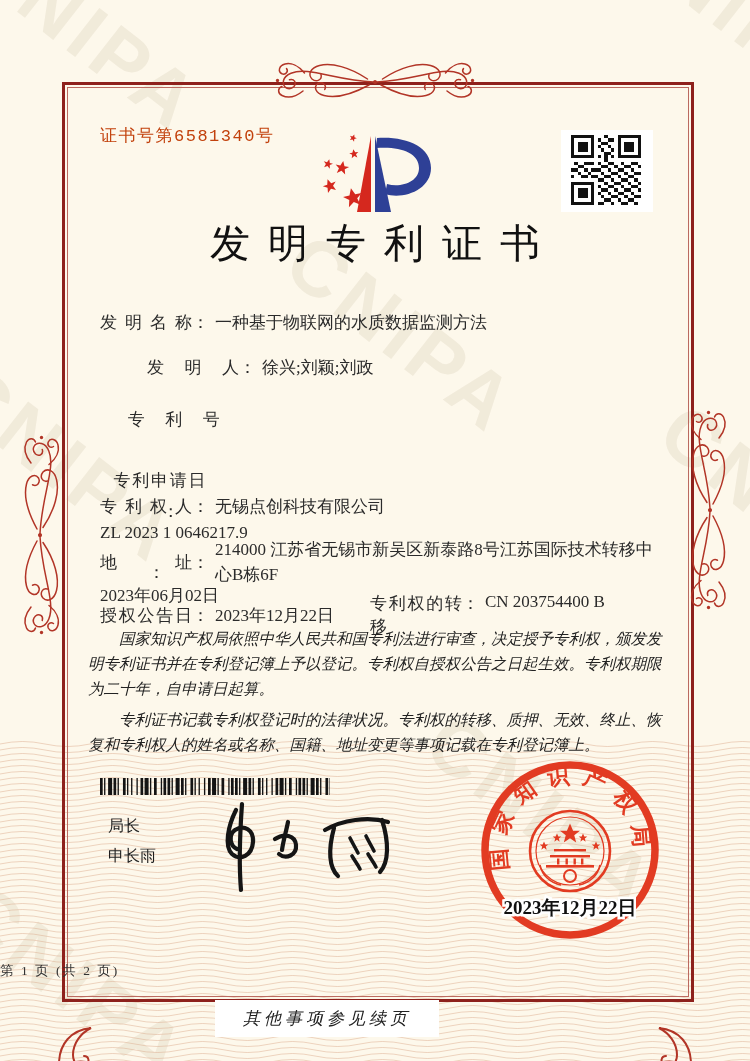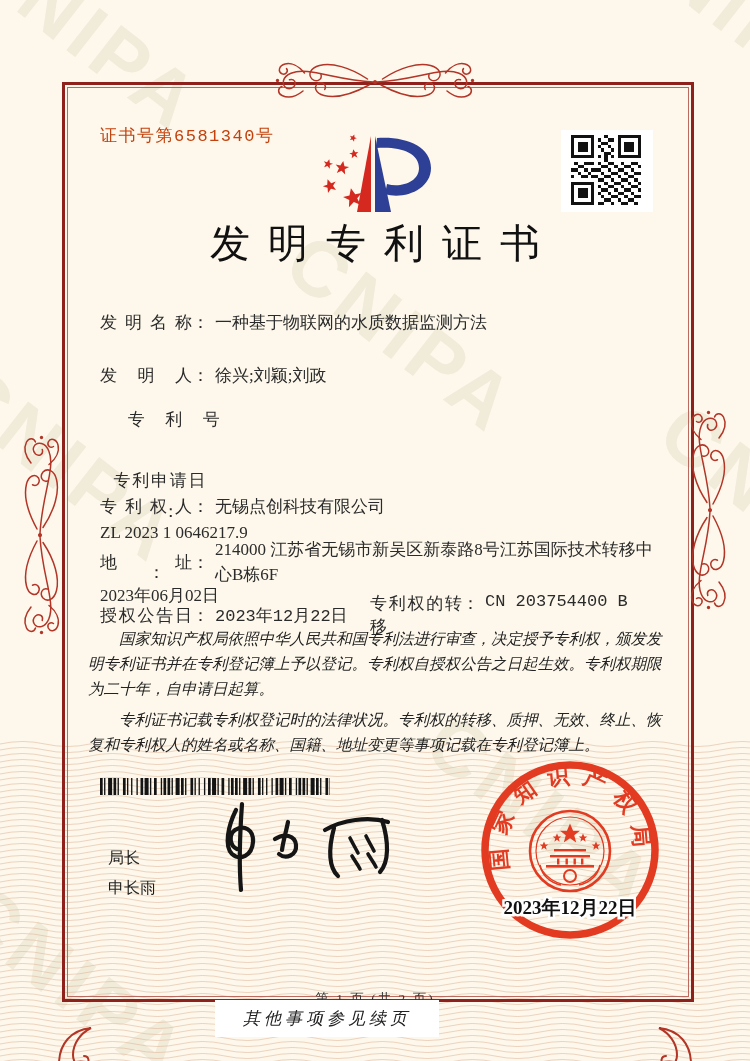--- a/index.html
+++ b/index.html
@@ -33,27 +33,27 @@
   .flabel{display:inline-block; width:92px; text-align:justify; text-align-last:justify; flex:0 0 92px;}
   .fcolon{flex:0 0 auto; margin-right:6px;}
   .fvalue{flex:0 0 auto;}
   .fvalue.wrap{flex:0 1 auto; width:440px; line-height:1.45;}
   .grant-group{display:flex; align-items:flex-start;}
   .grant-left{width:270px;}
   .paras{position:absolute; left:88px; top:618px; width:580px; z-index:4;
          font-style:italic; font-size:15.5px; line-height:1.6; color:#222;margin-top:9px;}
   .paras p{margin:0 0 7px 0; text-indent:31px;}
   .barcode{position:absolute; left:100px; top:778px; z-index:4;}
-  .signer{position:absolute; left:108px; top:848px; z-index:4;
+  .signer{position:absolute; left:108px; top:816px; z-index:4;
           font-family:"Liberation Sans","DejaVu Sans",sans-serif; font-size:16px; color:#1d1d1d;}
   .signer div{margin-bottom:9px;}
   .signature{position:absolute; left:190px; top:792px; z-index:4;}
   .seal{position:absolute; left:475px; top:755px; z-index:5;}
-  .page-info{position:absolute; left:0; top:962px; width:750px; text-align:center;
-             font-size:13.5px; letter-spacing:2px; color:#333; z-index:4;margin-top:28px;}
+  .page-info{position:absolute; left:0; top:962px; width:750px; text-align:left;
+             font-size:13.5px; letter-spacing:2px; color:#333; z-index:4;}
   .cont-box{position:absolute; left:0; top:1000px; width:654px; text-align:center; z-index:4;}
   .cont-box span{display:inline-block; background:#ffffff; padding:7px 28px;
              font-style:italic; font-size:17px; letter-spacing:4px; color:#222;}
 </style>
 </head>
 <body>
 
 <div class="page">
 
   <svg width="0" height="0" style="position:absolute">
@@ -260,21 +260,21 @@
       </svg>
   </div>
 
   <div class="title">发明专利证书</div>
 
   <div class="frow" style="top:311px;">
     <span class="flabel">发明名称</span>
       <span class="fcolon">：</span>
     <span class="fvalue">一种基于物联网的水质数据监测方法</span>
   </div>
-  <div class="frow" style="top:364px;">
+  <div class="frow" style="top:356px;margin-left:47px;">
     <span class="flabel">发明人</span>
       <span class="fcolon">：</span>
     <span class="fvalue">徐兴;刘颖;刘政</span>
   </div>
   <div class="frow" style="top:408px;flex-direction:column;">
     <span class="flabel">专利号</span>
       <span class="fcolon">：</span>
     <span class="fvalue">ZL 2023 1 0646217.9</span>
   </div>
   <div class="frow" style="top:469px;flex-direction:column;">
@@ -285,21 +285,21 @@
   <div class="frow" style="top:495px;">
     <span class="flabel">专利权人</span>
       <span class="fcolon">：</span>
     <span class="fvalue">无锡点创科技有限公司</span>
   </div>
   <div class="frow" style="top:538px;">
     <span class="flabel">地址</span>
       <span class="fcolon">：</span>
     <span class="fvalue wrap">214000 江苏省无锡市新吴区新泰路8号江苏国际技术转移中心B栋6F</span>
   </div>
-  <div class="frow" style="top:592px;font-family:Liberation Mono, monospace;">
+  <div class="frow" style="top:592px;">
     <div class="grant-group grant-left">
       <span class="flabel">授权公告日</span>
         <span class="fcolon">：</span>
       <span class="fvalue">2023年12月22日</span>
     </div>
     <div class="grant-group">
       <span class="flabel">专利权的转移</span>
         <span class="fcolon">：</span>
       <span class="fvalue">CN 203754400 B</span>
     </div>

